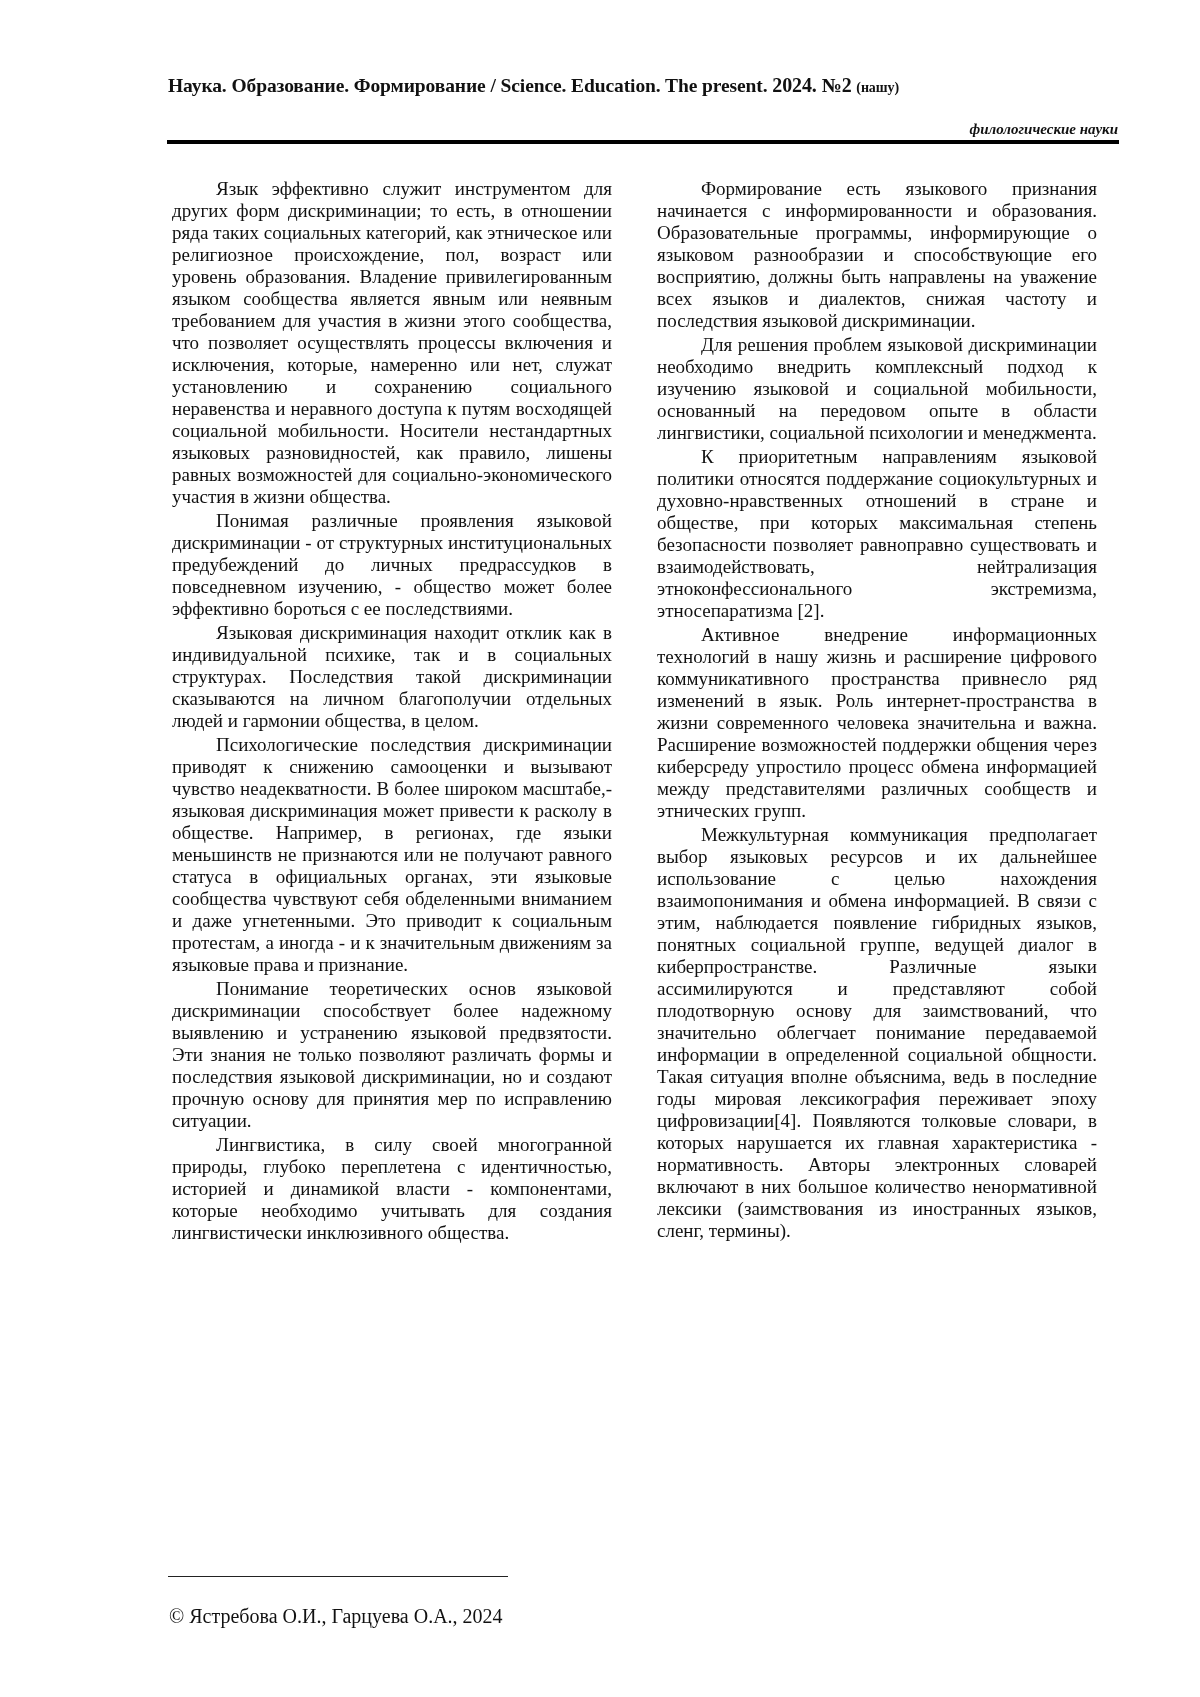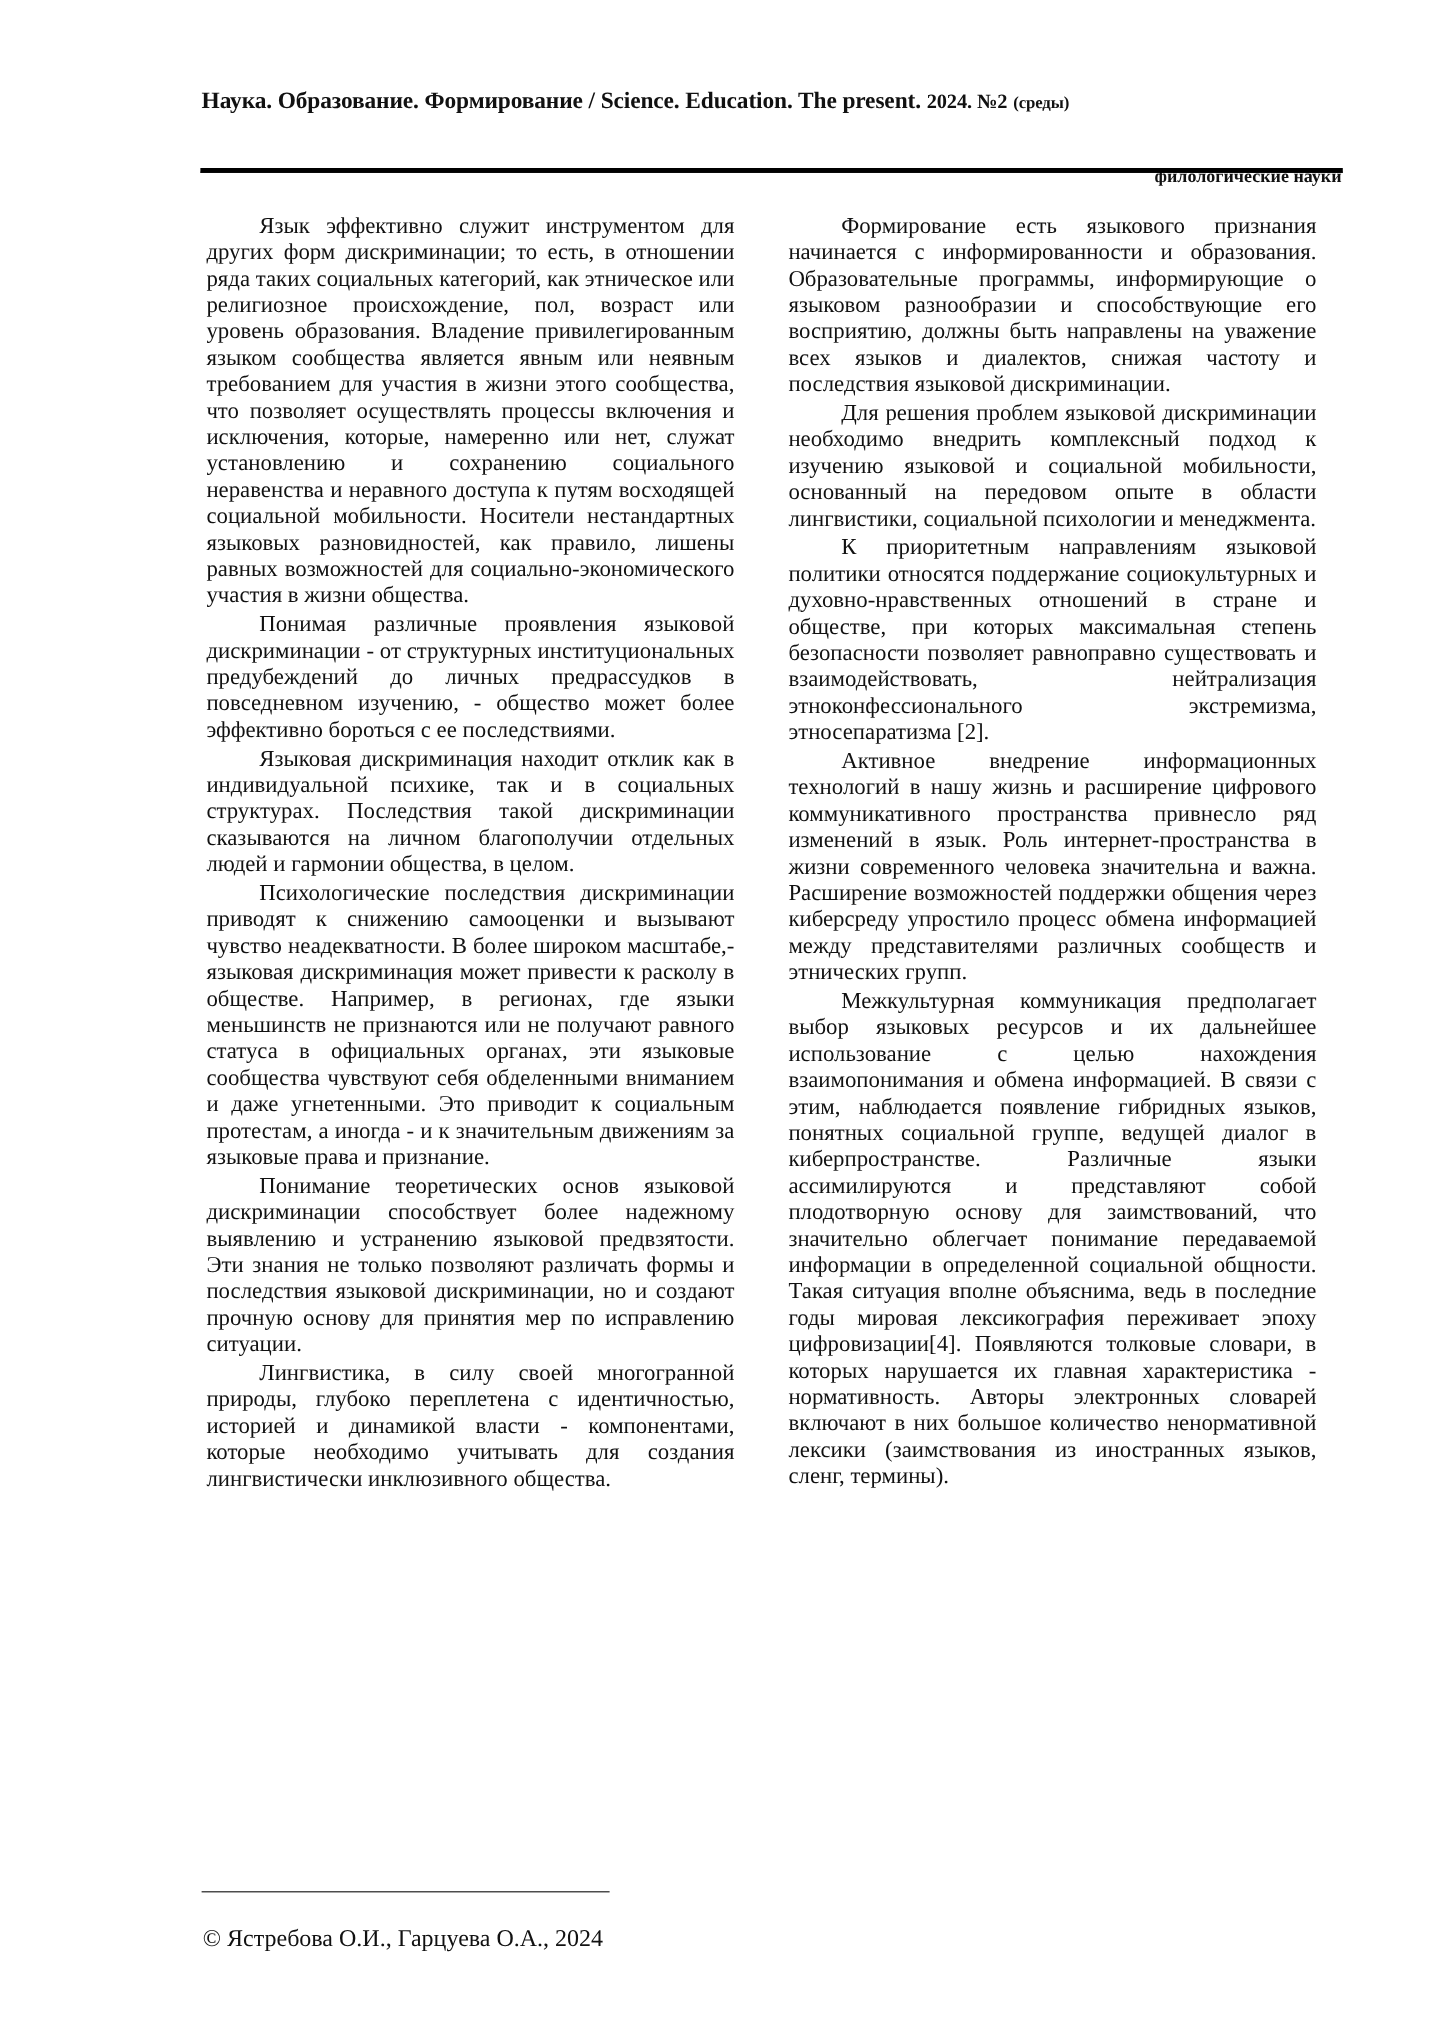--- a/index.html
+++ b/index.html
@@ -1,42 +1,42 @@
 <!DOCTYPE html>
 <html><head>
 <meta charset="utf-8">
 <style>
   html, body { margin: 0; padding: 0; background: #ffffff; }
   body { width: 1200px; height: 1697px; position: relative; overflow: hidden;
          font-family: "Liberation Serif", "DejaVu Serif", serif; color: #111; }
   .journal-header { position: absolute; left: 168px; top: 74px; width: 960px;
          font-weight: bold; font-size: 19.5px; white-space: nowrap; letter-spacing: -0.1px; }
-  .journal-header .issue { font-size: 17px; }
+  .journal-header .issue { font-size: 20px; }
   .journal-header .month { font-size: 14px; }
   .section-label { position: absolute; right: 82px; top: 121px; font-weight: bold;
-         font-size: 15px; margin-top: 19px; }
+         font-style: italic; font-size: 15px; }
   .header-rule { position: absolute; left: 167px; top: 140px; width: 952px; height: 3px;
          background: #000; border-bottom: 1px solid #000; }
   .column { position: absolute; top: 178px; width: 440px; font-size: 19px; line-height: 22px;
          text-align: justify; hyphens: manual; }
   .col-left { left: 172px; }
   .col-right { left: 657px; }
   .para { margin: 0 0 2px 0; text-indent: 44px; }
   .para .ref { white-space: nowrap; }
   .footnote-rule { position: absolute; left: 168px; top: 1576px; width: 340px; height: 1px;
          background: #222; }
   .copyright { position: absolute; left: 169px; top: 1605px; font-size: 20px; }
 </style>
 </head>
 <body>
 
 <div class="journal-header">
   <span>Наука. Образование. Формирование / Science. Education. The present.</span>
   <span class="issue">2024. №2</span>
-  <span class="month">(среды)</span>
+  <span class="month">(нашу)</span>
 </div>
 <div class="section-label">филологические науки</div>
 <div class="header-rule"></div>
 
 <div class="column col-left">
   <p class="para">Язык эффективно служит инструментом для других форм дискриминации; то есть, в отношении ряда таких социальных категорий, как этническое или религиозное происхождение, пол, возраст или уровень образования. Владение привилегированным языком сообщества является явным или неявным требованием для участия в жизни этого сообщества, что позволяет осуществлять процессы включения и исключения, которые, намеренно или нет, служат установлению и сохранению социального неравенства и неравного доступа к путям восходящей социальной мобильности. Носители нестандартных языковых разновидностей, как правило, лишены равных возможностей для социально-экономического участия в жизни общества.</p>
   <p class="para">Понимая различные проявления языковой дискриминации - от структурных институциональных предубеждений до личных предрассудков в повседневном изучению, - общество может более эффективно бороться с ее последствиями.</p>
   <p class="para">Языковая дискриминация находит отклик как в индивидуальной психике, так и в социальных структурах. Последствия такой дискриминации сказываются на личном благополучии отдельных людей и гармонии общества, в целом.</p>
   <p class="para">Психологические последствия дискриминации приводят к снижению самооценки и вызывают чувство неадекватности. В более широком масштабе,- языковая дискриминация может привести к расколу в обществе. Например, в регионах, где языки меньшинств не признаются или не получают равного статуса в официальных органах, эти языковые сообщества чувствуют себя обделенными вниманием и даже угнетенными. Это приводит к социальным протестам, а иногда - и к значительным движениям за языковые права и признание.</p>
   <p class="para">Понимание теоретических основ языковой дискриминации способствует более надежному выявлению и устранению языковой предвзятости. Эти знания не только позволяют различать формы и последствия языковой дискриминации, но и создают прочную основу для принятия мер по исправлению ситуации.</p>

